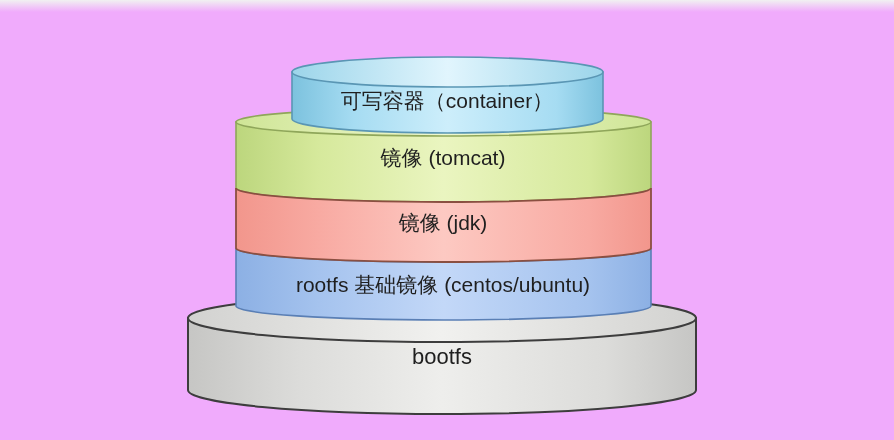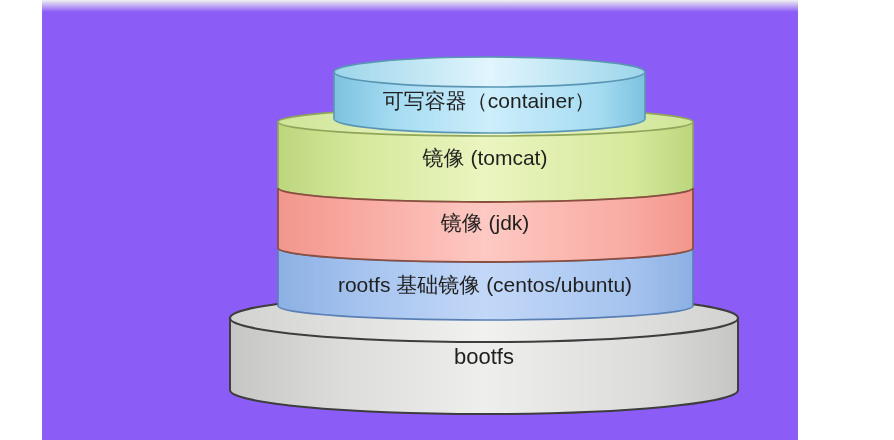--- a/index.html
+++ b/index.html
@@ -6,24 +6,23 @@
     margin: 0;
     padding: 0;
     width: 894px;
     height: 440px;
     background: #ffffff;
     overflow: hidden;
     font-family: "Liberation Sans", "DejaVu Sans", sans-serif;
   }
   .frame {
     position: relative;
-    width: 756px;
+    width: 894px;
     height: 440px;
-    background: #8b5cf6;
-    margin-left: 42px;
+    background: #f0abfc;
   }
   .top-band {
     position: absolute;
     top: 0; left: 0;
     width: 100%; height: 12px;
     background: linear-gradient(#f1f1f1, rgba(255,255,255,0));
     pointer-events: none;
   }
   svg { display: block; }
   .layer-label {

